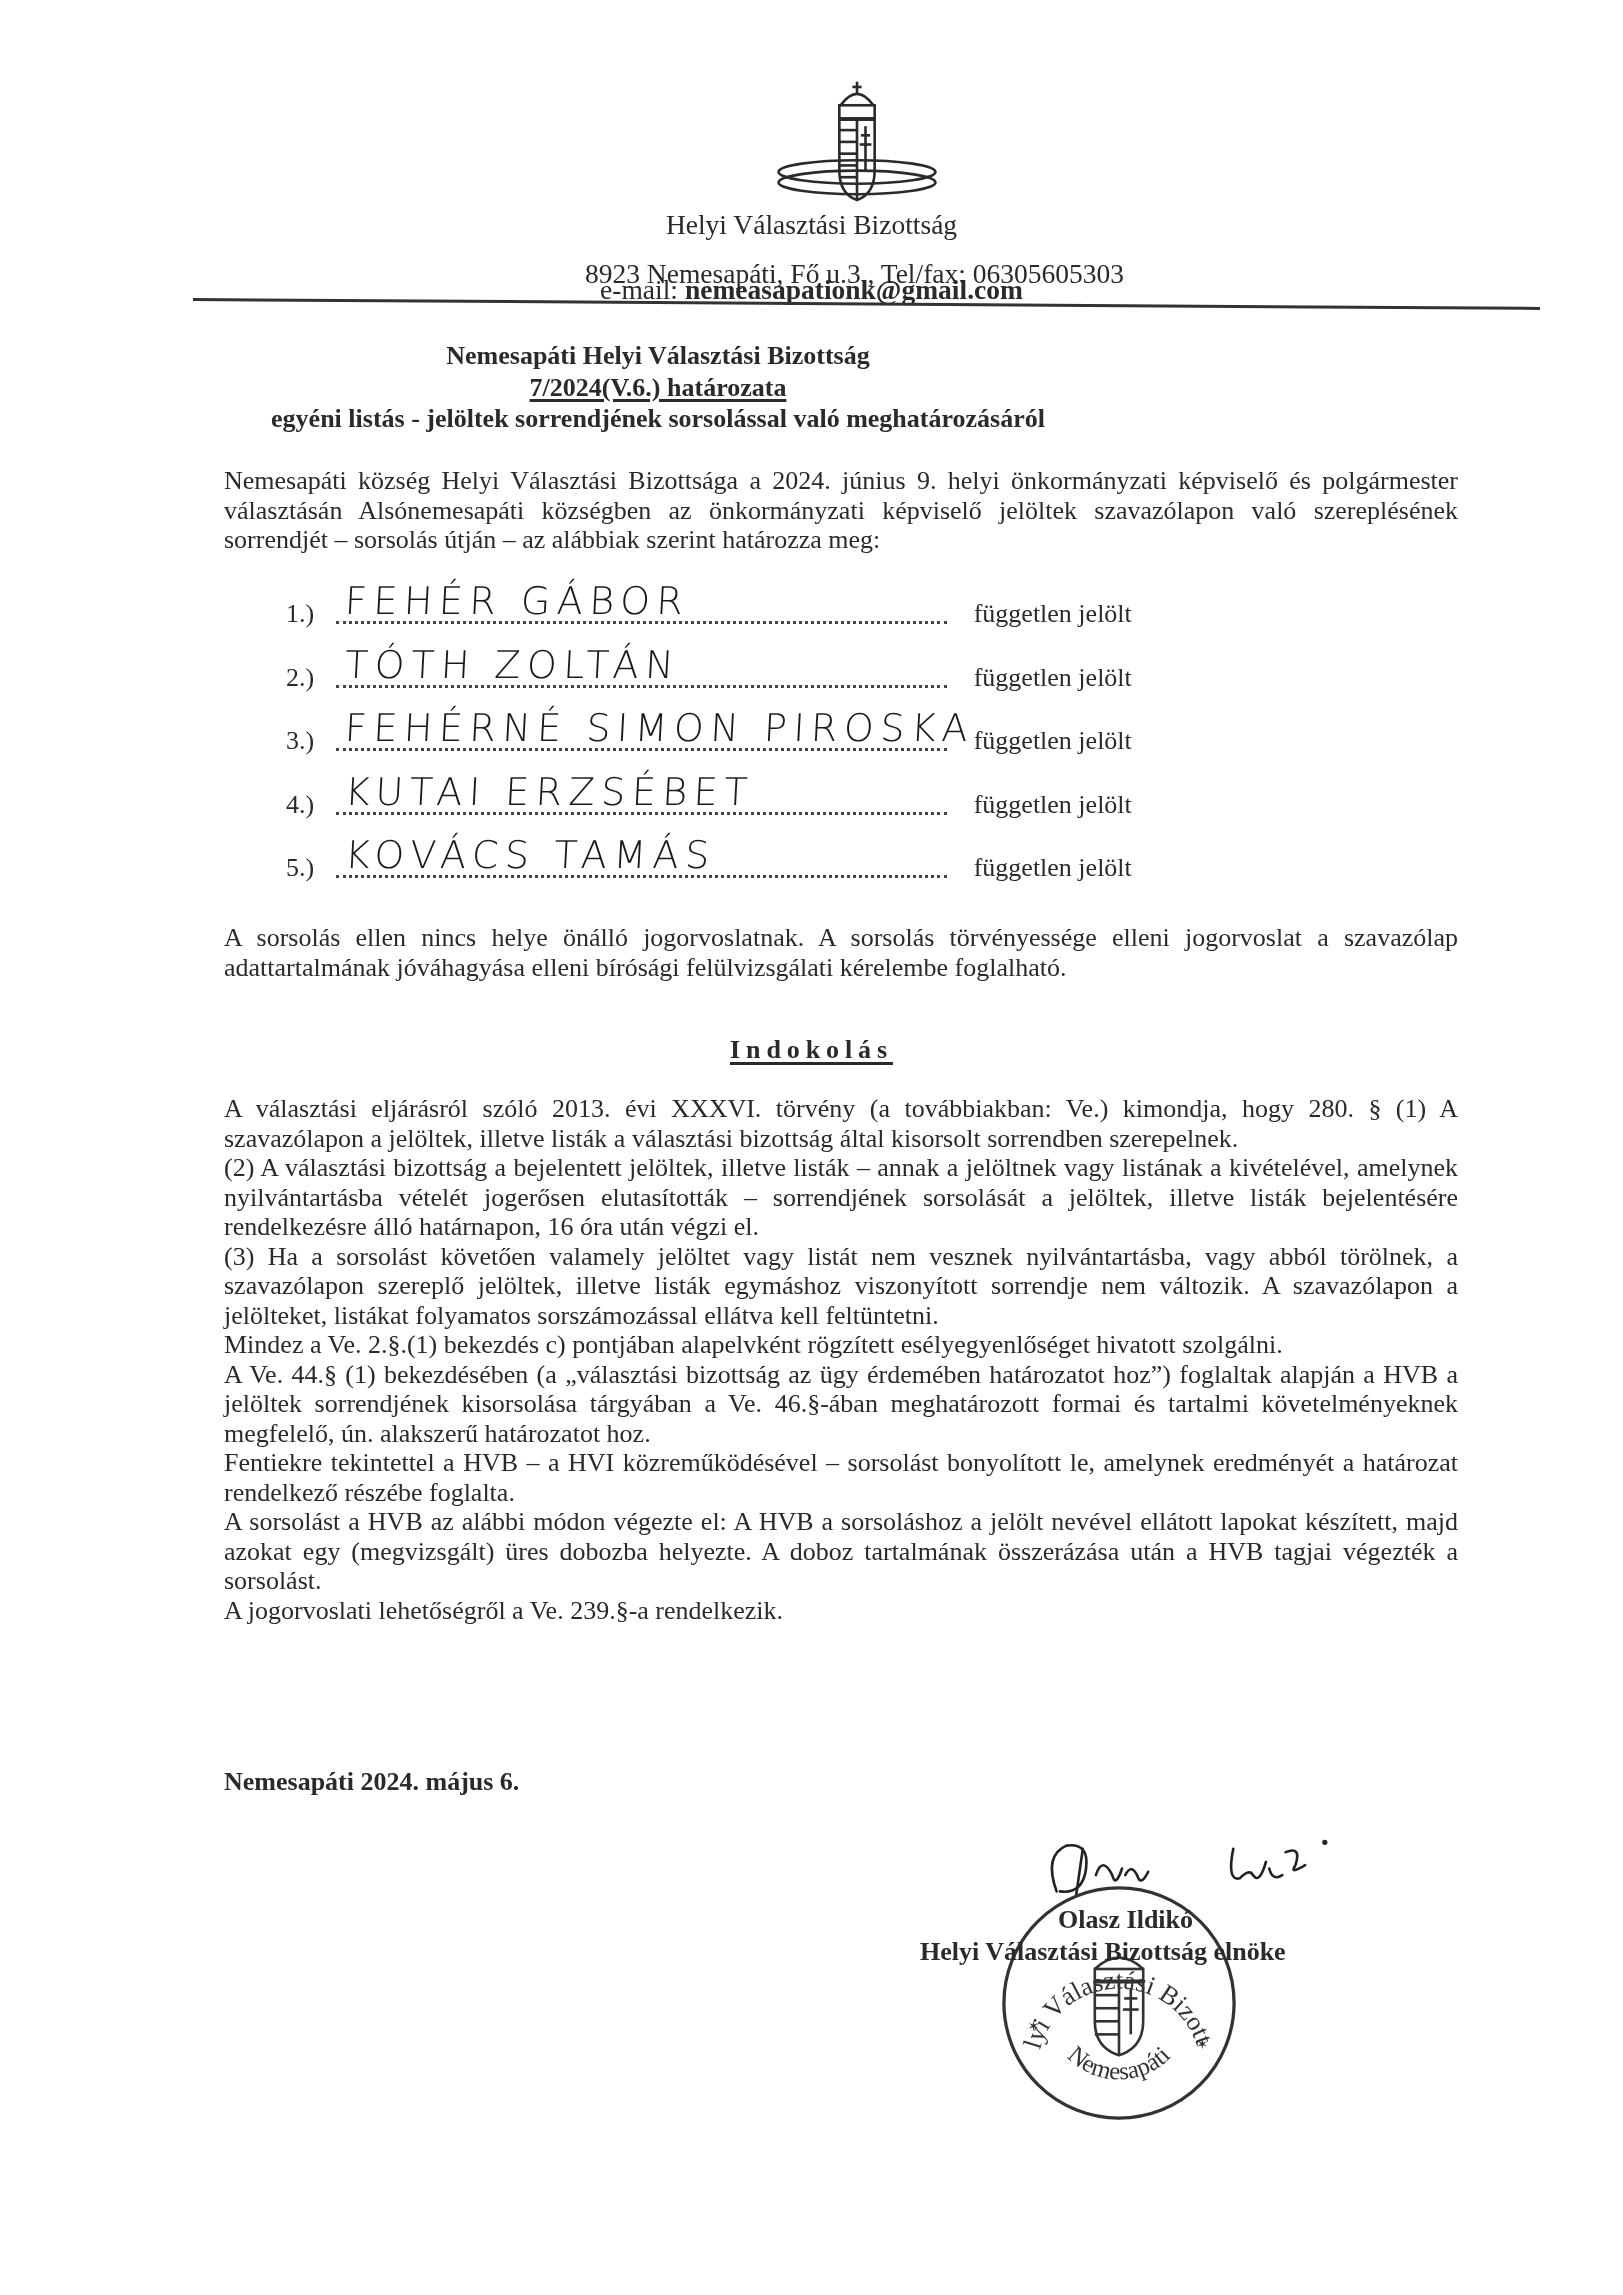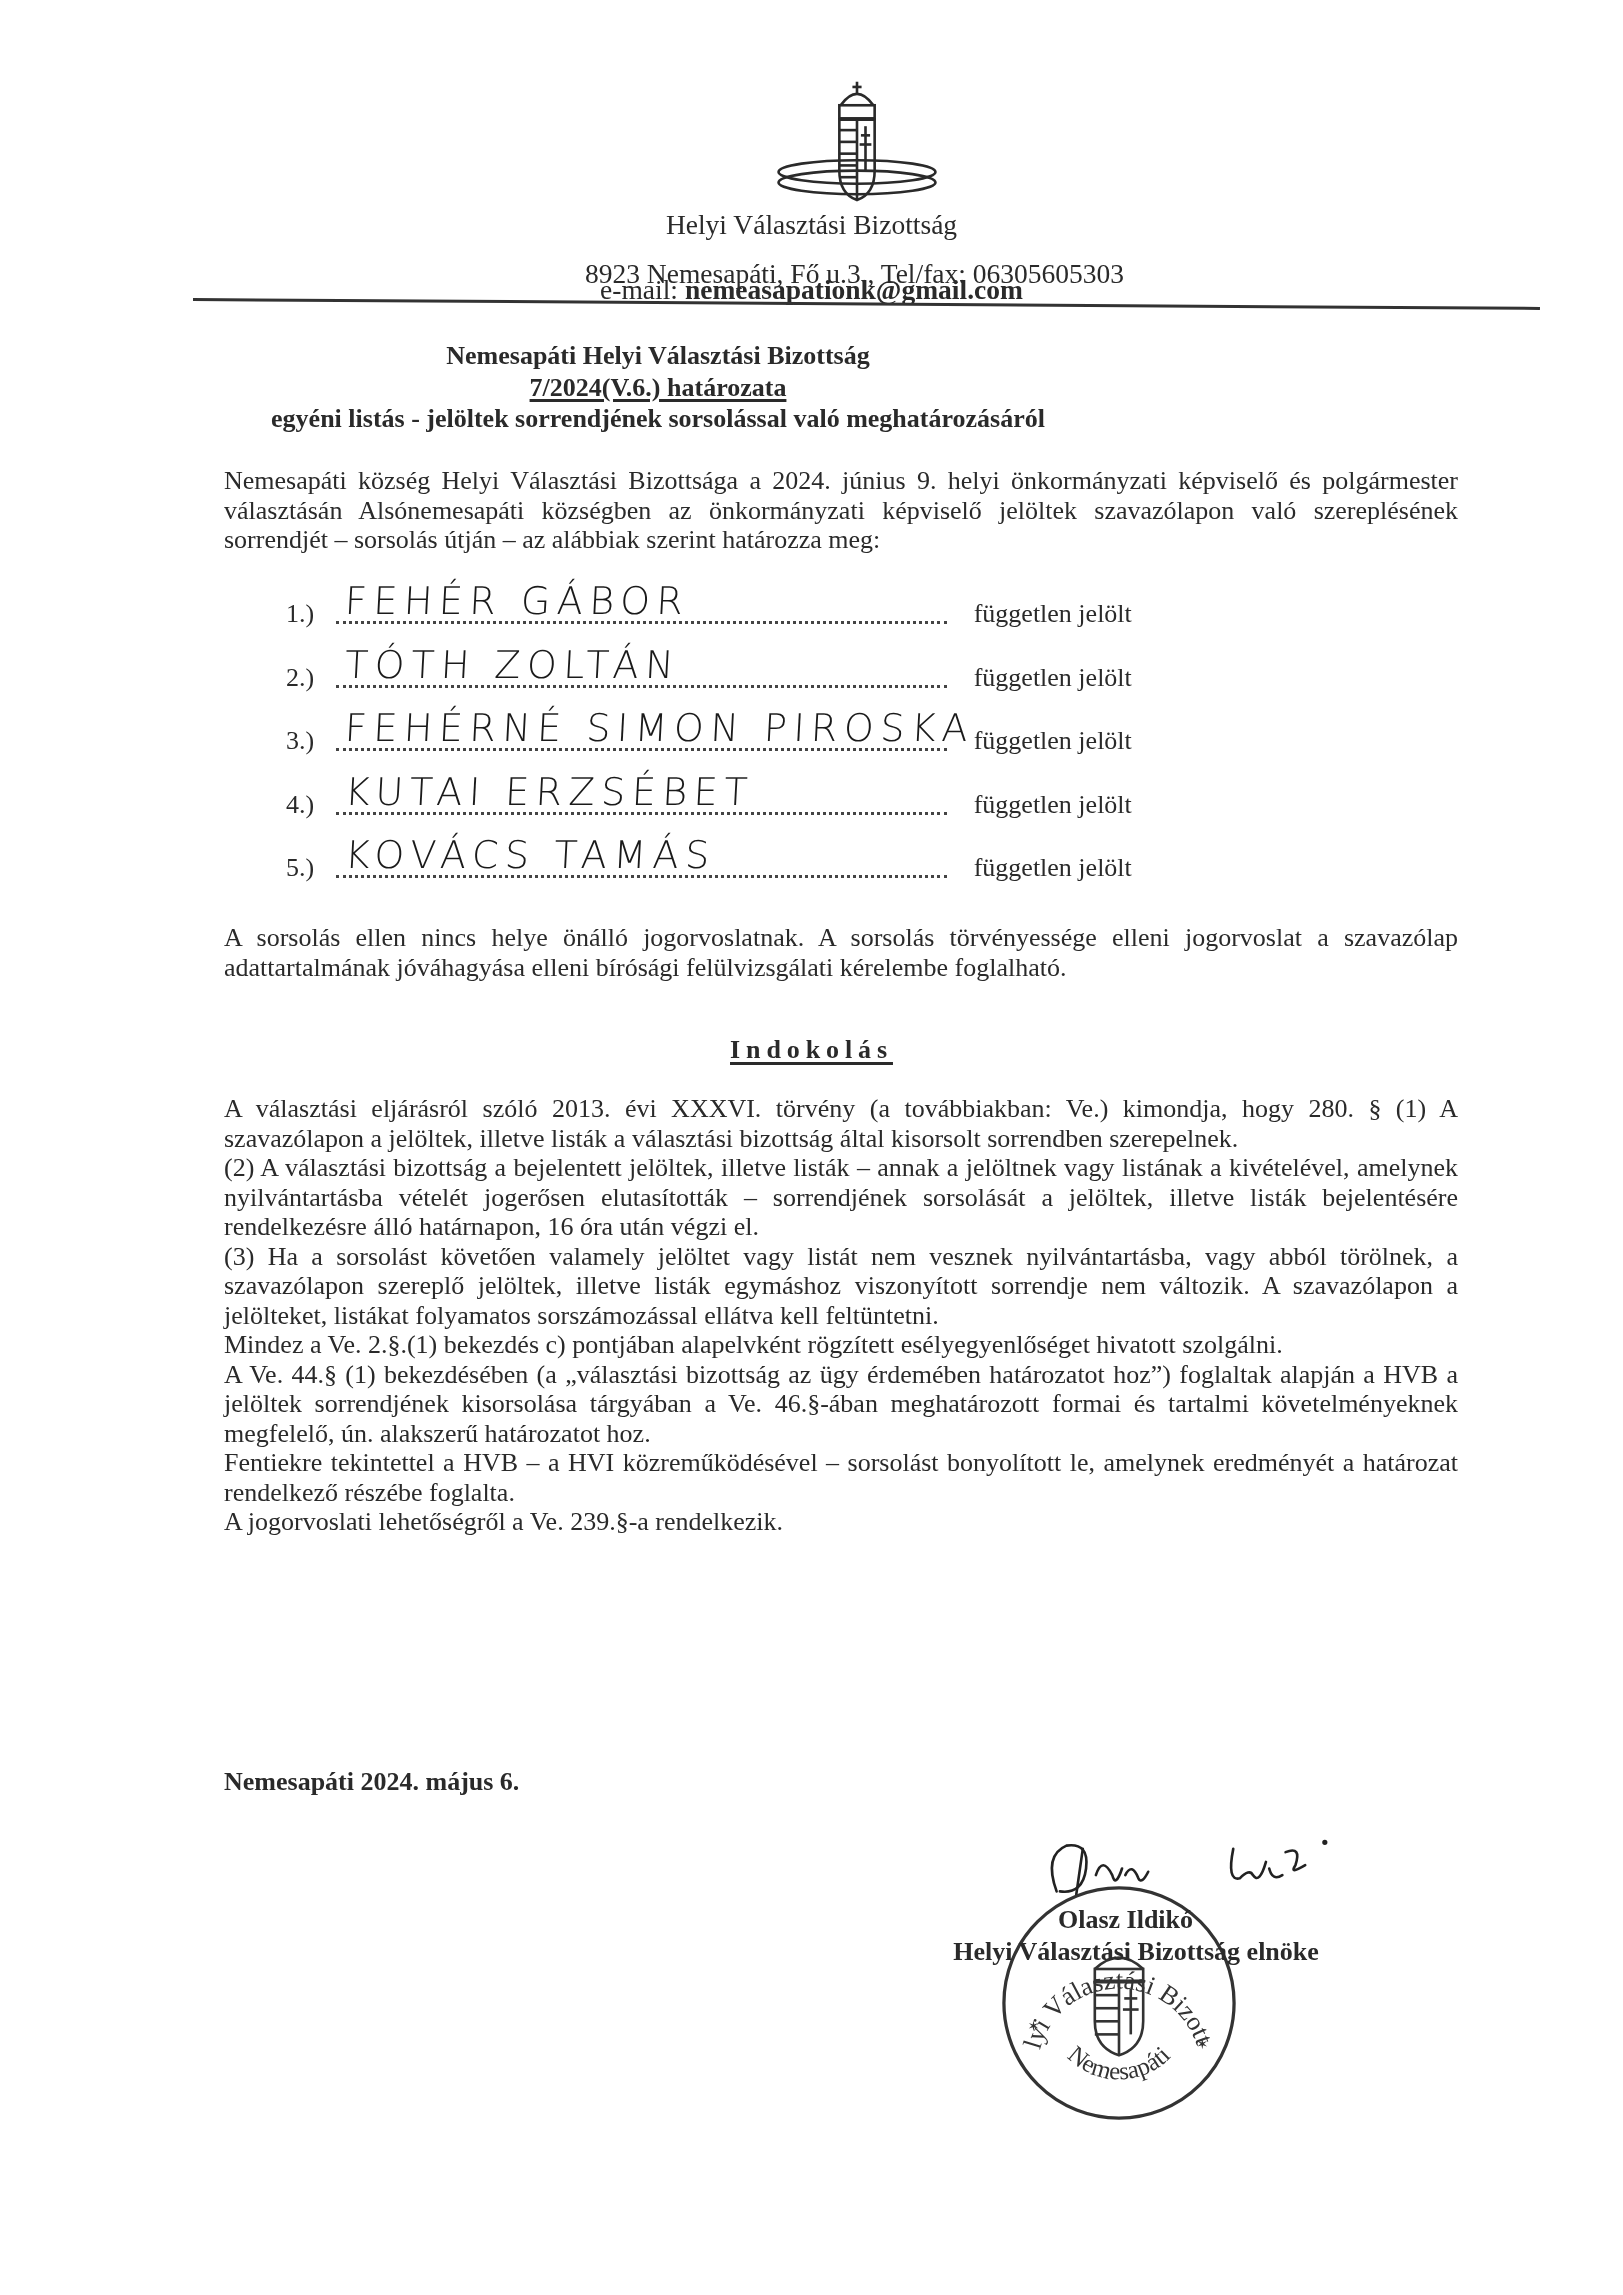--- a/index.html
+++ b/index.html
@@ -45,21 +45,21 @@
   #indok-title span { text-decoration:underline; text-decoration-thickness:3.3px; text-underline-offset:3.9px;text-align:right; }
   #reasoning { top:1094px; }
 
   #place-date { left:224px; top:1767px; font-size:26px; font-weight:bold; }
 
   
   #signature { left:1037px; top:1829px; width:314px; height:79px; }
   #stamp { left:1000px; top:1884px; width:238px; height:238px; }
   #sig-name { left:975px; top:1905px; width:301px; text-align:center; font-size:26px; font-weight:bold;
               color:#2a2a2a; }
-  #sig-title { left:920px; top:1937px; width:432px; text-align:center; font-size:26px; font-weight:bold;
+  #sig-title { left:920px; top:1937px; width:432px; font-size:26px; font-weight:bold;
                color:#2a2a2a; }
 </style>
 </head>
 <body>
 
 <svg id="coat" class="abs" viewBox="0 0 260 200">
   <g fill="none" stroke="#2a2a2a" stroke-width="4">
 
     <path d="M105 40 Q130 5 155 40"></path>
     <line x1="130" y1="4" x2="130" y2="22"></line>
@@ -132,20 +132,21 @@
   </div>
 
 <div id="indok-title" class="abs"><span>Indokolás</span></div>
 <div id="reasoning" class="abs para">
   <p>A választási eljárásról szóló 2013. évi XXXVI. törvény (a továbbiakban: Ve.) kimondja, hogy 280. § (1) A szavazólapon a jelöltek, illetve listák a választási bizottság által kisorsolt sorrendben szerepelnek.</p>
   <p>(2) A választási bizottság a bejelentett jelöltek, illetve listák – annak a jelöltnek vagy listának a kivételével, amelynek nyilvántartásba vételét jogerősen elutasították – sorrendjének sorsolását a jelöltek, illetve listák bejelentésére rendelkezésre álló határnapon, 16 óra után végzi el.</p>
   <p>(3) Ha a sorsolást követően valamely jelöltet vagy listát nem vesznek nyilvántartásba, vagy abból törölnek, a szavazólapon szereplő jelöltek, illetve listák egymáshoz viszonyított sorrendje nem változik. A szavazólapon a jelölteket, listákat folyamatos sorszámozással ellátva kell feltüntetni.</p>
   <p>Mindez a Ve. 2.§.(1) bekezdés c) pontjában alapelvként rögzített esélyegyenlőséget hivatott szolgálni.</p>
   <p>A Ve. 44.§ (1) bekezdésében (a „választási bizottság az ügy érdemében határozatot hoz”) foglaltak alapján a HVB a jelöltek sorrendjének kisorsolása tárgyában a Ve. 46.§-ában meghatározott formai és tartalmi követelményeknek megfelelő, ún. alakszerű határozatot hoz.</p>
   <p>Fentiekre tekintettel a HVB – a HVI közreműködésével – sorsolást bonyolított le, amelynek eredményét a határozat rendelkező részébe foglalta.</p>
+  <p>A sorsolást a HVB az alábbi módon végezte el: A HVB a sorsoláshoz a jelölt nevével ellátott lapokat készített, majd azokat egy (megvizsgált) üres dobozba helyezte. A doboz tartalmának összerázása után a HVB tagjai végezték a sorsolást.</p>
   <p>A jogorvoslati lehetőségről a Ve. 239.§-a rendelkezik.</p>
 </div>
 
 <div id="place-date" class="abs">Nemesapáti 2024. május 6.</div>
 
 <svg id="signature" class="abs" viewBox="0 0 480 120">
   <g fill="none" stroke="#222" stroke-width="4" stroke-linecap="round">
     <path d="M30 95 Q10 40 45 25 Q80 20 75 60 Q70 100 35 95"></path>
     <path d="M70 30 L60 100"></path>
     <path d="M90 70 Q100 40 115 70 Q120 90 130 60"></path>

